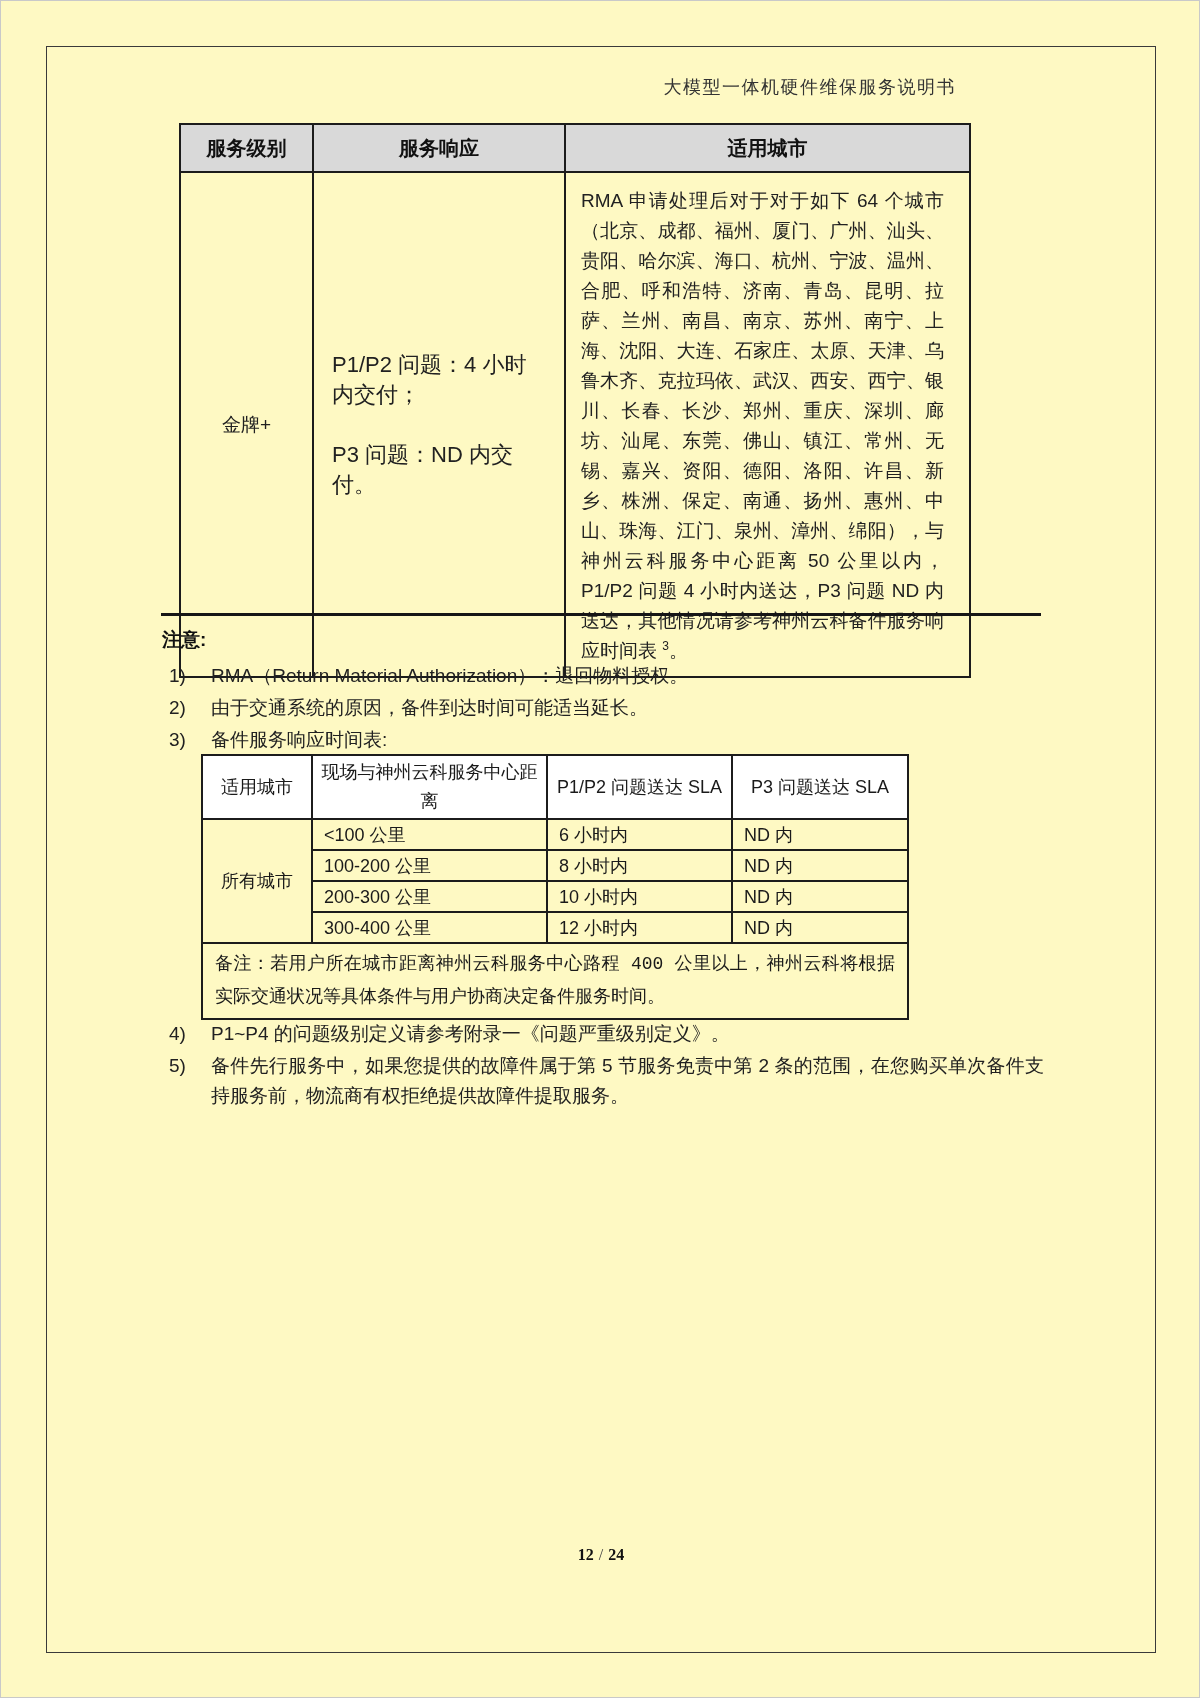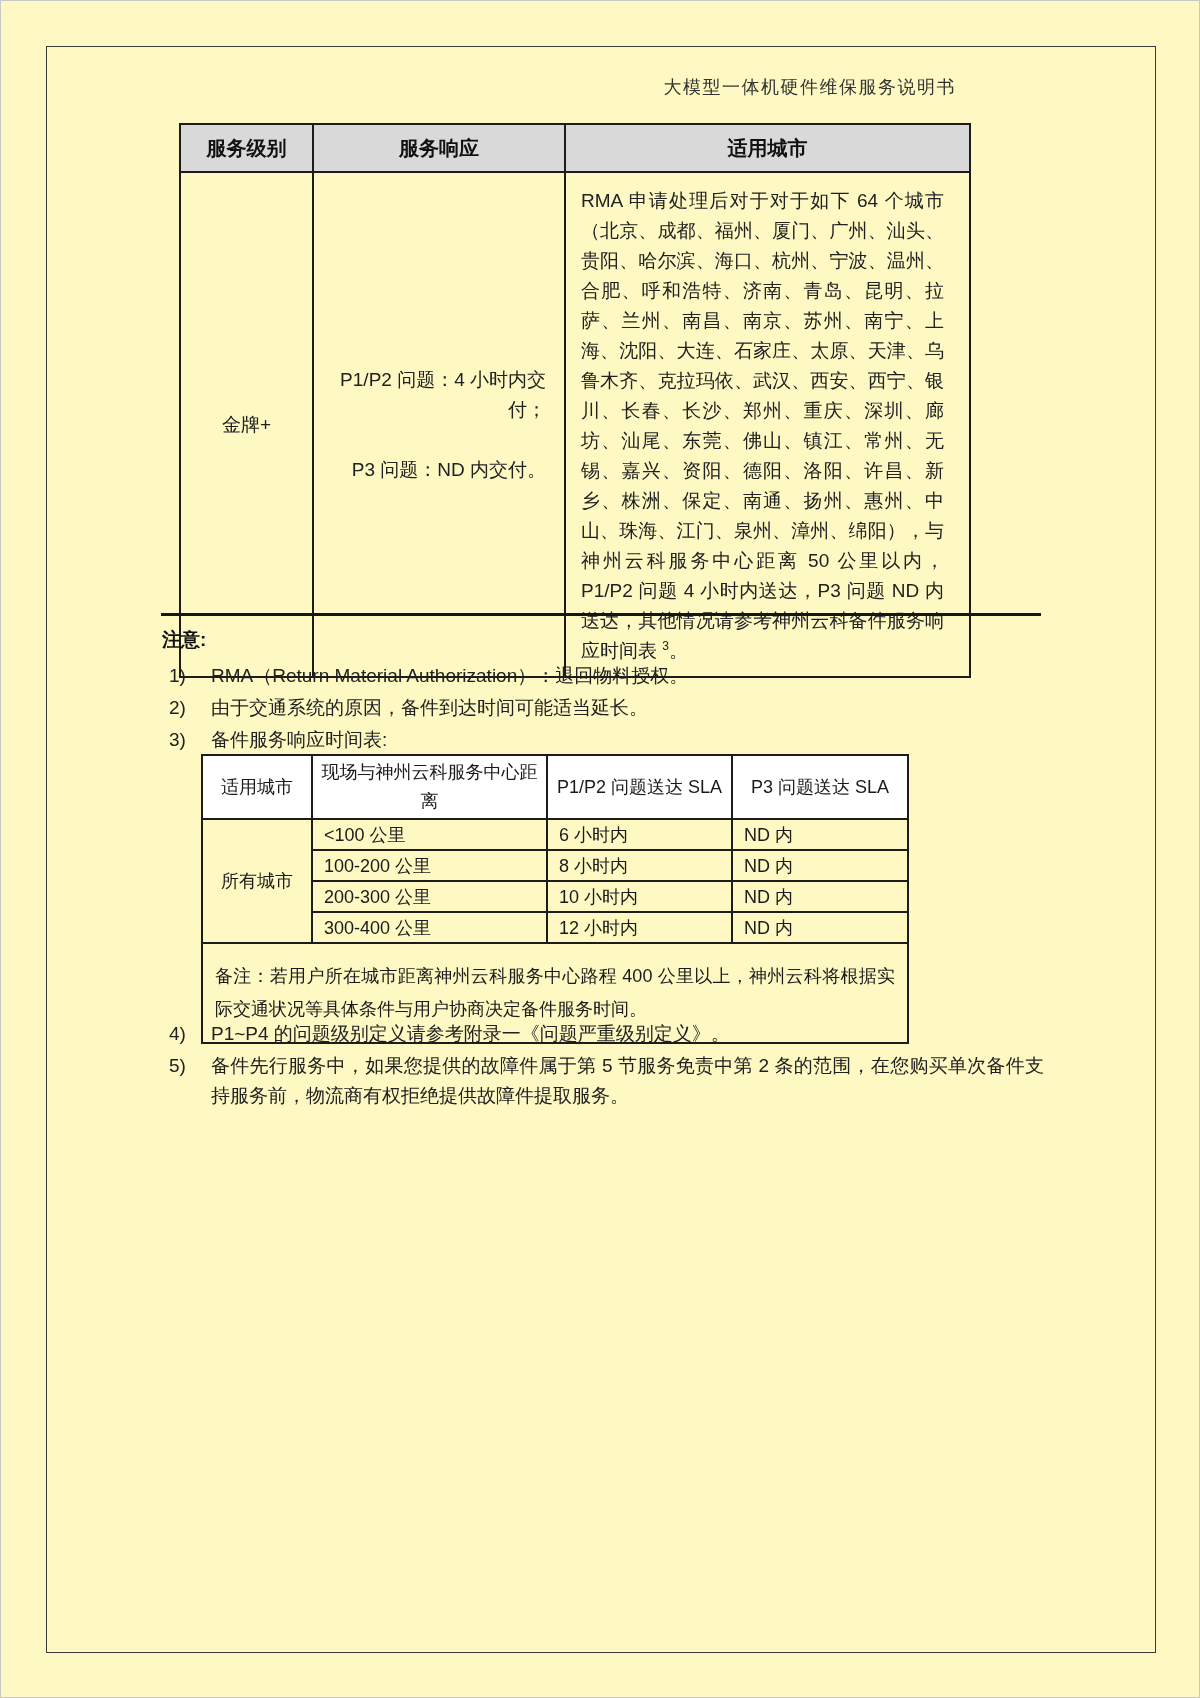--- a/index.html
+++ b/index.html
@@ -22,21 +22,21 @@
   table { border-collapse:collapse; table-layout:fixed; }
   .t1 { position:absolute; left:178px; top:122px; width:790px; }
   .t1 th, .t1 td { border:2px solid #1c1c1c; }
   .t1 th {
     height:48px; background:#d9d9d9; font-size:20px; font-weight:bold;
     text-align:center; vertical-align:middle; color:#111;
   }
   .t1 .cell-level {
     height:404px; text-align:center; vertical-align:middle; font-size:19px;
   }
-  .t1 .cell-resp { text-align:right; vertical-align:middle; font-size:19px; line-height:30px; padding:0 18px; }
+  .t1 .cell-resp { text-align:left; vertical-align:middle; font-size:22px; line-height:30px; padding:0 18px; }
   .t1 .cell-resp .resp-p1 { margin-bottom:30px; }
   .t1 .cell-cities {
     vertical-align:top; font-size:19px; line-height:30px;
     padding:13px 25px 10px 15px; text-align:justify; text-justify:inter-ideograph;
   }
   .t1 sup { font-size:12px; line-height:0; }
 
   
   .divider { position:absolute; left:160px; top:612px; width:880px; height:3px; background:#161616; }
   .notes-label { position:absolute; left:161px; top:626px; font-size:19px; font-weight:bold; color:#111; }
@@ -52,21 +52,21 @@
   
   .t2 { position:absolute; left:200px; top:753px; width:706px; }
   .t2 th, .t2 td { border:2px solid #1c1c1c; font-size:18px; color:#1a1a1a; }
   .t2 th {
     height:64px; font-weight:normal; text-align:center; vertical-align:middle;
     line-height:29px; background:#ffffff; padding:0 6px;
   }
   .t2 td { height:31px; vertical-align:middle; padding:2px 11px; }
   .t2 .city-group { text-align:center; padding:0 16px; }
   .t2 .remark {
-    height:70px; line-height:33px; padding:16px 12px; text-align:justify;
+    height:70px; line-height:33px; padding:4px 12px; text-align:justify;font-family:Liberation Mono, monospace;
   }
 
   
   .closing {
     position:absolute; left:160px; top:1110px; width:882px;
     font-size:19px; line-height:34px; text-align:justify; text-justify:inter-ideograph;
   }
 
   
   .footer {
@@ -172,13 +172,16 @@
   <div class="note n4">
     <span class="num">4)</span>
     <span class="txt">P1~P4 的问题级别定义请参考附录一《问题严重级别定义》。</span>
   </div>
   <div class="note n5">
     <span class="num">5)</span>
     <span class="txt">备件先行服务中，如果您提供的故障件属于第 5 节服务免责中第 2 条的范围，在您购买单次备件支持服务前，物流商有权拒绝提供故障件提取服务。</span>
   </div>
 
 
+  <div class="footer">
+    <span class="pg">12</span><span class="sep">/</span><span class="pg">24</span>
+  </div>
 </div>
 
 </body></html>

